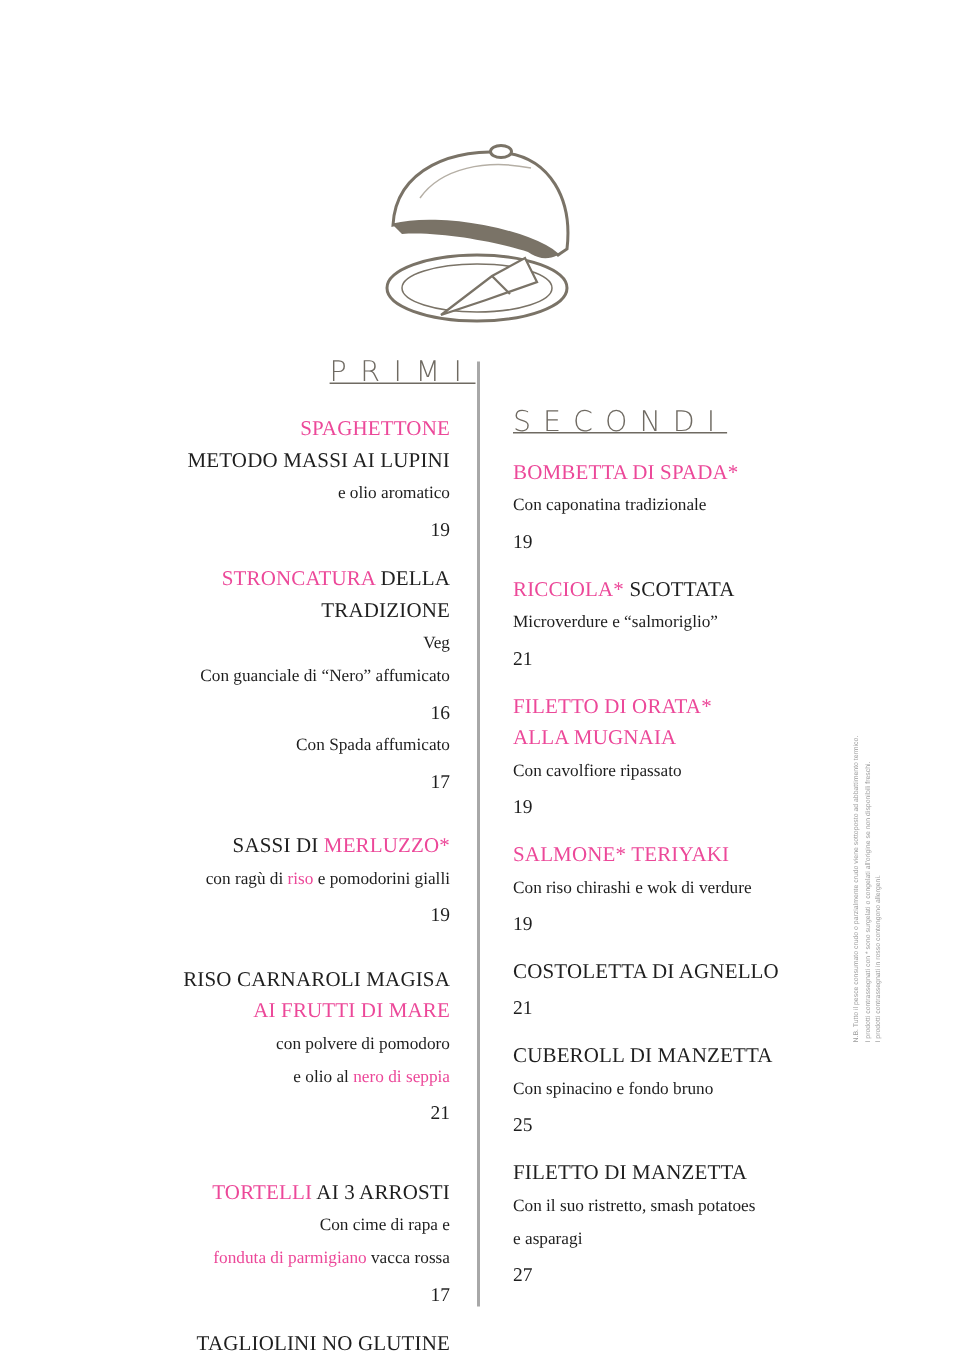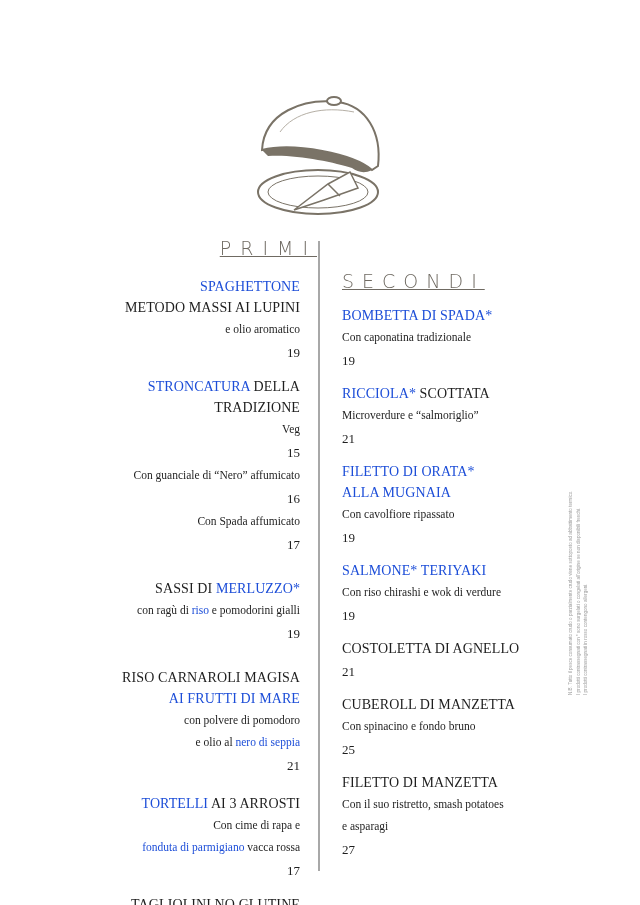--- a/index.html
+++ b/index.html
@@ -1,18 +1,18 @@
 <!DOCTYPE html>
 <html><head>
 <meta charset="utf-8">
 <style>
   html, body { margin: 0; padding: 0; background: #ffffff; }
   body { width: 640px; height: 905px; position: relative; overflow: hidden;
          font-family: "Liberation Serif", "DejaVu Serif", serif; color: #1e1e1e; }
-  .red { color: #1d4ed8; }
+  .red { color: #ec4899; }
   .illustration { position: absolute; left: 254px; top: 92px; width: 134px; height: 130px; }
   .divider { position: absolute; left: 318px; top: 241px; width: 2px; height: 630px; background: #a8a8a8; }
   .section-title { font-family: "DejaVu Sans", sans-serif; font-weight: 300; color: #6f6a62;
                    font-size: 19px; letter-spacing: 8px; position: absolute; text-decoration: underline; }
   .primi-title { right: 332px; top: 237px; letter-spacing: 9px; margin-right: -9px; }
   .secondi-title { left: 342px; top: 270px; }
   .col-left { position: absolute; right: 340px; top: 276px; width: 240px; text-align: right; }
   .col-right { position: absolute; left: 342px; top: 305px; width: 240px; text-align: left; }
   .name { font-size: 14px; line-height: 21px; letter-spacing: 0.1px; }
   .desc { font-size: 11.5px; line-height: 22px; }
@@ -48,42 +48,41 @@
     <div class="name red">SPAGHETTONE</div>
     <div class="name">METODO MASSI AI LUPINI</div>
     <div class="desc">e olio aromatico</div>
     <div class="price">19</div>
   </div>
 
   <div class="item-l">
     <div class="name"><span class="red">STRONCATURA</span><span> DELLA</span></div>
     <div class="name">TRADIZIONE</div>
     <div class="desc">Veg</div>
-    <div class="price">15</div>
     <div class="desc">Con guanciale di “Nero” affumicato</div>
     <div class="price">16</div>
     <div class="desc">Con  Spada affumicato</div>
     <div class="price">17</div>
   </div>
 
   <div class="item-l" style="margin-top:22px">
     <div class="name"><span>SASSI DI </span><span class="red">MERLUZZO*</span></div>
     <div class="desc"><span>con ragù di </span><span class="red">riso</span><span> e pomodorini gialli</span></div>
     <div class="price">19</div>
   </div>
 
   <div class="item-l" style="margin-top:22px">
     <div class="name">RISO CARNAROLI MAGISA</div>
     <div class="name red">AI FRUTTI DI MARE</div>
     <div class="desc">con polvere di pomodoro</div>
     <div class="desc"><span>e olio al </span><span class="red">nero di seppia</span></div>
     <div class="price">21</div>
   </div>
 
-  <div class="item-l" style="margin-top:16px">
+  <div class="item-l" style="margin-top:32px">
     <div class="name"><span class="red">TORTELLI</span><span> AI 3 ARROSTI</span></div>
     <div class="desc">Con cime di rapa e</div>
     <div class="desc"><span class="red">fonduta di parmigiano</span><span> vacca rossa</span></div>
     <div class="price">17</div>
   </div>
 
   <div class="item-l">
     <div class="name">TAGLIOLINI NO GLUTINE</div>
 
   </div>

